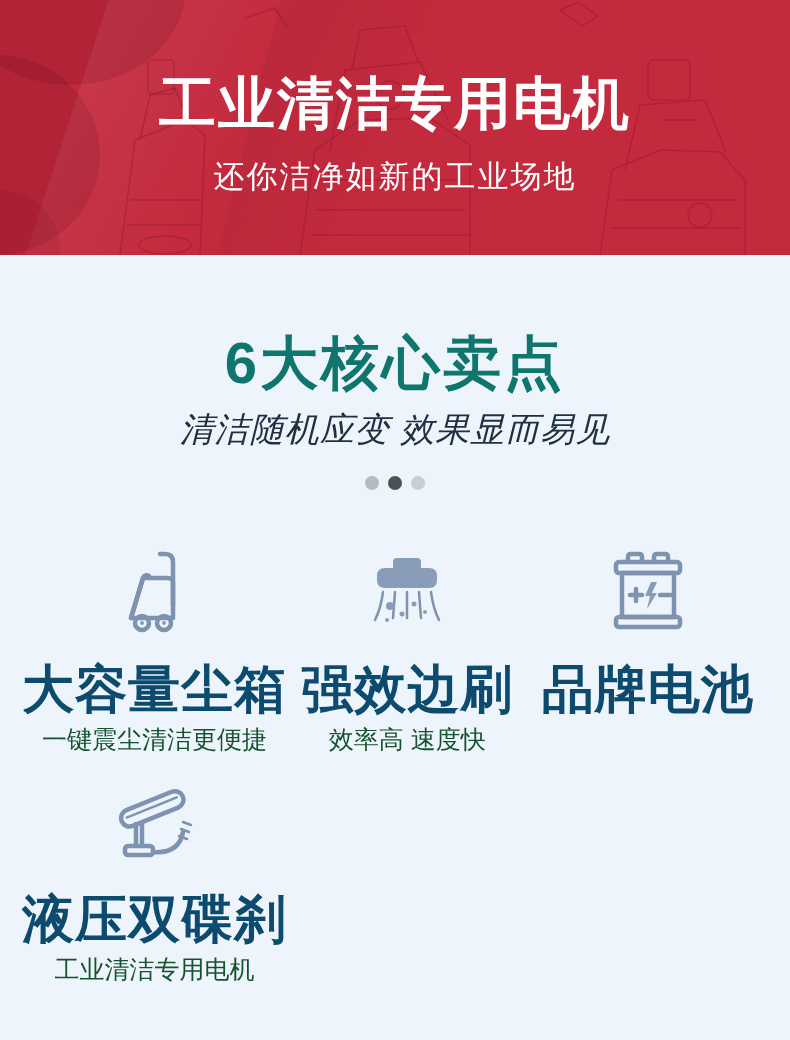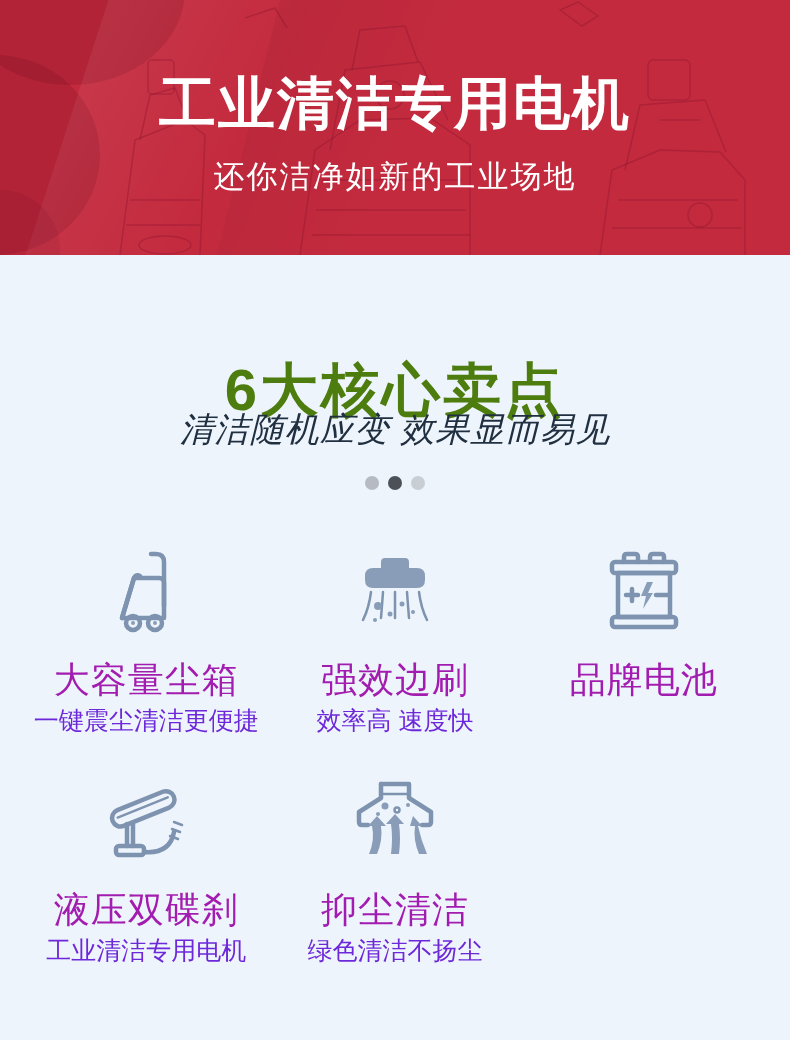--- a/index.html
+++ b/index.html
@@ -35,48 +35,47 @@
   .banner-subtitle {
     position: absolute; top: 156px; left: 0; width: 100%;
     text-align: center; color: #ffffff; font-size: 31px; font-weight: 400;
     letter-spacing: 2px;
   }
 
   
   .section { position: absolute; top: 255px; left: 0; width: 790px; height: 785px; }
   .section-title {
     position: absolute; top: 70px; left: 0; width: 100%;
-    text-align: center; color: #4d7c0f; font-size: 58px; font-weight: 700;
+    text-align: center; color: #0f766e; font-size: 58px; font-weight: 700;
     letter-spacing: 3px;
-    margin-top: 27px;
   }
   .section-subtitle {
     position: absolute; top: 152px; left: 0; width: 100%;
     text-align: center; color: #203041; font-size: 34px; font-weight: 400;
     letter-spacing: 1px;
     font-style: italic;
   }
   .dots {
     position: absolute; top: 221px; left: 0; width: 100%;
     display: flex; justify-content: center; gap: 9px;
   }
   .dot { width: 14px; height: 14px; border-radius: 50%; cursor: pointer; }
 
   .grid {
     position: absolute; top: 285px; left: 22px; width: 746px;
     display: grid; grid-template-columns: 1fr 1fr 1fr; grid-auto-rows: 230px;
   }
   .feature { text-align: center; }
   .icon-wrap { height: 112px; display: flex; align-items: center; justify-content: center; }
   .f-title {
-    margin-top: 6px; color: #a21caf; font-size: 36px; font-weight: 400;
+    margin-top: 6px; color: #0c4a6e; font-size: 52px; font-weight: 700;
     letter-spacing: 1px; line-height: 1.2; white-space: nowrap;
   }
   .f-sub {
-    margin-top: 3px; color: #6d28d9; font-size: 25px; font-weight: 400;
+    margin-top: 3px; color: #14532d; font-size: 25px; font-weight: 400;
     line-height: 1.3; white-space: nowrap;
   }
   .ic { stroke: #7e93af; fill: none; stroke-width: 4.5; stroke-linecap: round; stroke-linejoin: round; }
   .ic .fill { fill: #8a9db8; stroke: none; }
   .ic .thin { stroke-width: 2.5; }
 </style>
 </head>
 <body>
 
 <div class="page">
@@ -198,35 +197,17 @@
             <path d="M39 48 v22"></path>
             <rect x="22" y="70" width="28" height="9" rx="3"></rect>
             <path d="M50 76 q26 2 30 -20"></path>
             <path class="thin" d="M76 60 l8 3 M78 53 l8 3 M80 46 l8 3"></path>
           </svg>
         </div>
         <div class="f-title">液压双碟刹</div>
         <div class="f-sub">工业清洁专用电机</div>
       </div>
 
-      <div class="feature">
-        <div class="icon-wrap">
-          <svg class="ic" width="100" height="100" viewBox="0 0 100 100">
-            <path d="M36 8 h28 v14 l22 14 v10 q0 3 -3 3 h-6"></path>
-            <path d="M36 8 v14 l-22 14 v10 q0 3 3 3 h6"></path>
-            <path class="thin" d="M38 18 h24"></path>
-            <circle class="fill" cx="40" cy="30" r="3.5"></circle>
-            <circle cx="52" cy="34" r="2.5" class="thin"></circle>
-            <circle class="fill" cx="63" cy="29" r="2"></circle>
-            <circle class="fill" cx="33" cy="38" r="2"></circle>
-            <path class="fill" d="M32 40 l9 10 h-5 q2 14 -4 28 l-8 0 q6 -14 3 -28 h-4 z"></path>
-            <path class="fill" d="M50 38 l9 10 h-5 q2 14 0 30 l-8 0 q2 -16 0 -30 h-5 z"></path>
-            <path class="fill" d="M68 40 l9 10 h-4 q3 14 9 28 l-8 0 q-6 -14 -4 -28 h-5 z"></path>
-          </svg>
-        </div>
-        <div class="f-title">抑尘清洁</div>
-        <div class="f-sub">绿色清洁不扬尘</div>
-      </div>
 
 
     </div>
   </section>
 </div>
 
 </body></html>

